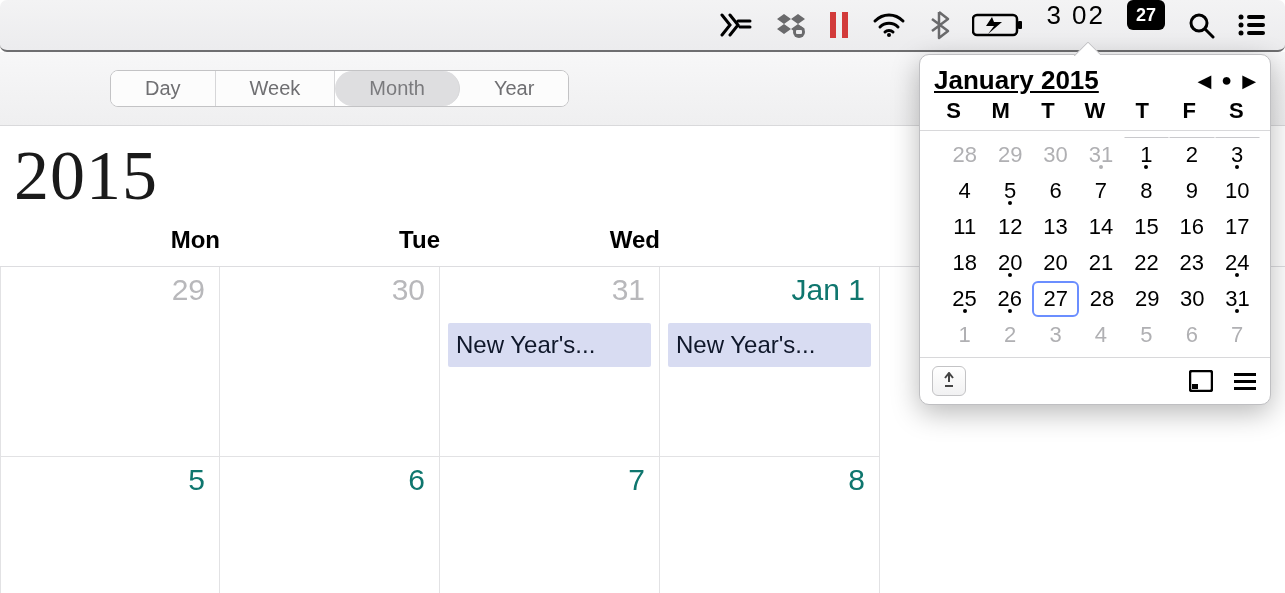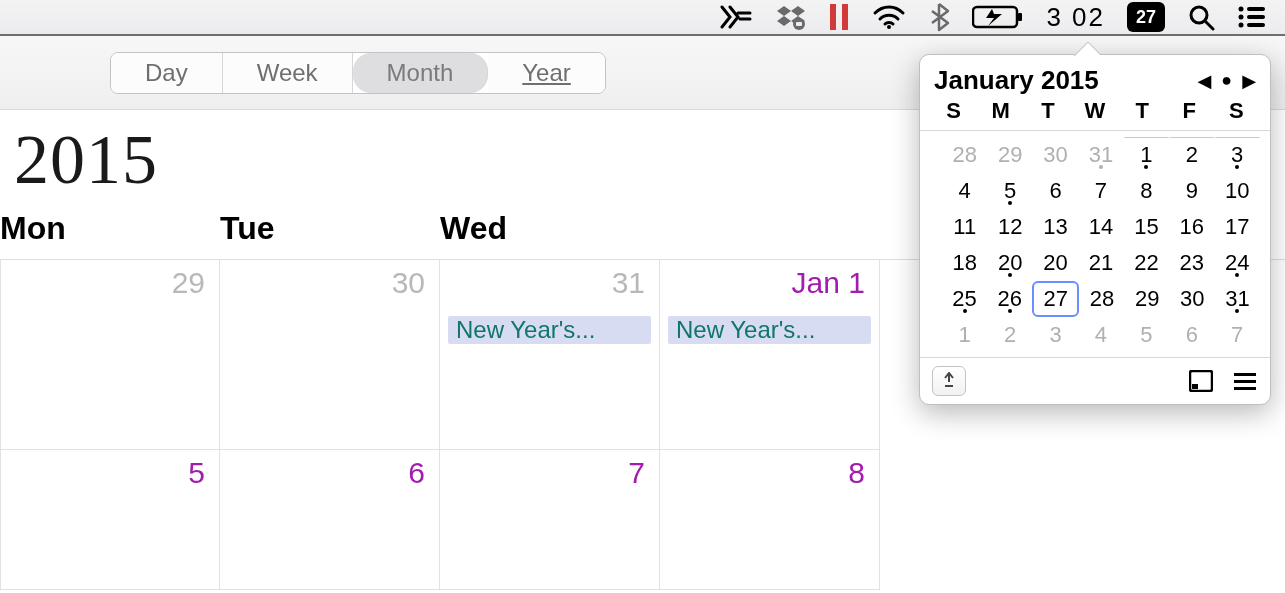--- a/index.html
+++ b/index.html
@@ -1,29 +1,29 @@
 <!DOCTYPE html>
 <html><head>
 <meta charset="utf-8">
 <style>
   * { box-sizing: border-box; margin: 0; padding: 0; }
   html, body { width: 1285px; height: 593px; font-family: -apple-system, "Helvetica Neue", Helvetica, Arial, sans-serif; background: #fff; overflow: hidden; }
 
   
   .menubar {
     width: 100%;
-    height: 36px;
+    height: 52px;
     background: linear-gradient(#f3f3f4, #ececee);
     border-bottom: 2px solid #6e6e70;
     display: flex;
-    align-items: center;
     justify-content: flex-end;
     padding: 0 18px;
     gap: 22px;
     color: #1c1c1c;
+    border-radius: 7px;
   }
   .menubar .icon { display:flex; align-items:center; justify-content:center; height:100%; }
   .menubar svg { display:block; }
   .clock { font-size: 26px; letter-spacing: 2px; font-weight: 400; color:#000; }
   .date-badge {
     width: 38px; height: 30px; border-radius: 6px; background:#000; color:#fff;
     display:flex; align-items:center; justify-content:center; font-size:18px; font-weight:700;
   }
 
   
@@ -31,45 +31,45 @@
     width:100%; height:74px;
     background: linear-gradient(#f7f7f8, #efeff0);
     border-bottom: 1px solid #d9d9db;
     display:flex; align-items:center; padding-left:110px;
   }
   .segmented {
     display:flex; border:1px solid #c3c3c5; border-radius:8px; overflow:hidden;
     background:#fff;
   }
   .segmented .seg {
-    padding: 6px 34px; font-size:24px; color:#6f6f72; border-right:1px solid #d6d6d8;
+    padding: 6px 34px; font-size:20px; color:#6f6f72; border-right:1px solid #d6d6d8;
     background:#fcfcfc; cursor:default;
   }
-  .segmented .seg:last-child { border-right:none;text-decoration:underline; }
+  .segmented .seg:last-child { border-right:none; }
   .segmented .seg.active { background:#dedee0; color:#7a7a7d;border-radius:18px; }
 
   
   .main { position:relative; width:100%; }
   .year-title { font-size:70px; font-weight:200; color:#1a1a1a; padding: 10px 0 8px 14px; letter-spacing:1px;font-family:Liberation Serif, serif;}
   .weekday-row { display:flex; border-bottom:1px solid #dddde0; }
   .weekday-row .wd {
-    width: 220px; text-align:left; font-size:32px; font-weight:600; color:#000; padding: 2px 0 12px 0;
+    width: 220px; text-align:right; font-size:24px; font-weight:600; color:#000; padding: 2px 0 12px 0;
   }
   .grid { display:flex; flex-wrap:wrap; }
   .cell {
     width:220px; height:190px; border-right:1px solid #e2e2e4; border-bottom:1px solid #e2e2e4;
     position:relative; padding:8px 10px;
   }
   .cell:first-of-type { border-left:1px solid #e2e2e4;}
   .daynum { position:absolute; top:6px; right:14px; font-size:30px; font-weight:400; }
   .daynum.prev { color:#b8b8bb; }
-  .daynum.cur { color:#a21caf; }
+  .daynum.cur { color:#0f766e; }
   .event {
     position:absolute; top:56px; left:8px; right:8px;
-    background:#d8dcf2; color:#0f766e; font-size:24px; padding:0 8px;
+    background:#d8dcf2; color:#0f172a; font-size:24px; padding:8px 8px;
     white-space:nowrap; overflow:hidden; text-overflow:ellipsis; border-radius:2px;
   }
 
   
   .row2 .cell { height:140px; }
 
   
   .popover {
     position:absolute; top:54px; right:14px; width:352px;
     background:#fff; border:1px solid #bfbfc2; border-radius:10px;
@@ -81,21 +81,21 @@
     position:absolute; top:-13px; right:170px; width:26px; height:14px; overflow:hidden;
   }
   .popover .arrow::before{
     content:""; position:absolute; top:4px; left:3px; width:20px; height:20px;
     background:#fff; border:1px solid #bfbfc2; transform:rotate(45deg);
   }
   .pop-header {
     display:flex; align-items:center; justify-content:space-between;
     padding:10px 14px 2px 14px;
   }
-  .pop-header .title { font-size:26px; font-weight:700; color:#000; }
+  .pop-header .title { font-size:26px; font-weight:700; color:#000;text-decoration:underline; }
   .pop-nav { display:flex; align-items:center; gap:10px; }
   .pop-nav span { font-size:18px; color:#000; cursor:default; }
   .pop-dow { display:flex; padding:0 10px 6px 10px; border-bottom:1px solid #d8d8da; }
   .pop-dow div { flex:1; text-align:center; font-size:22px; font-weight:700; color:#000; }
   .pop-grid { padding:6px 10px 4px 10px;margin-left:12px; }
   .pop-row { display:flex; }
   .pop-day {
     flex:1; height:36px; display:flex; align-items:center; justify-content:center;
     font-size:22px; color:#000; position:relative; border:1px solid transparent;
     cursor:default;

